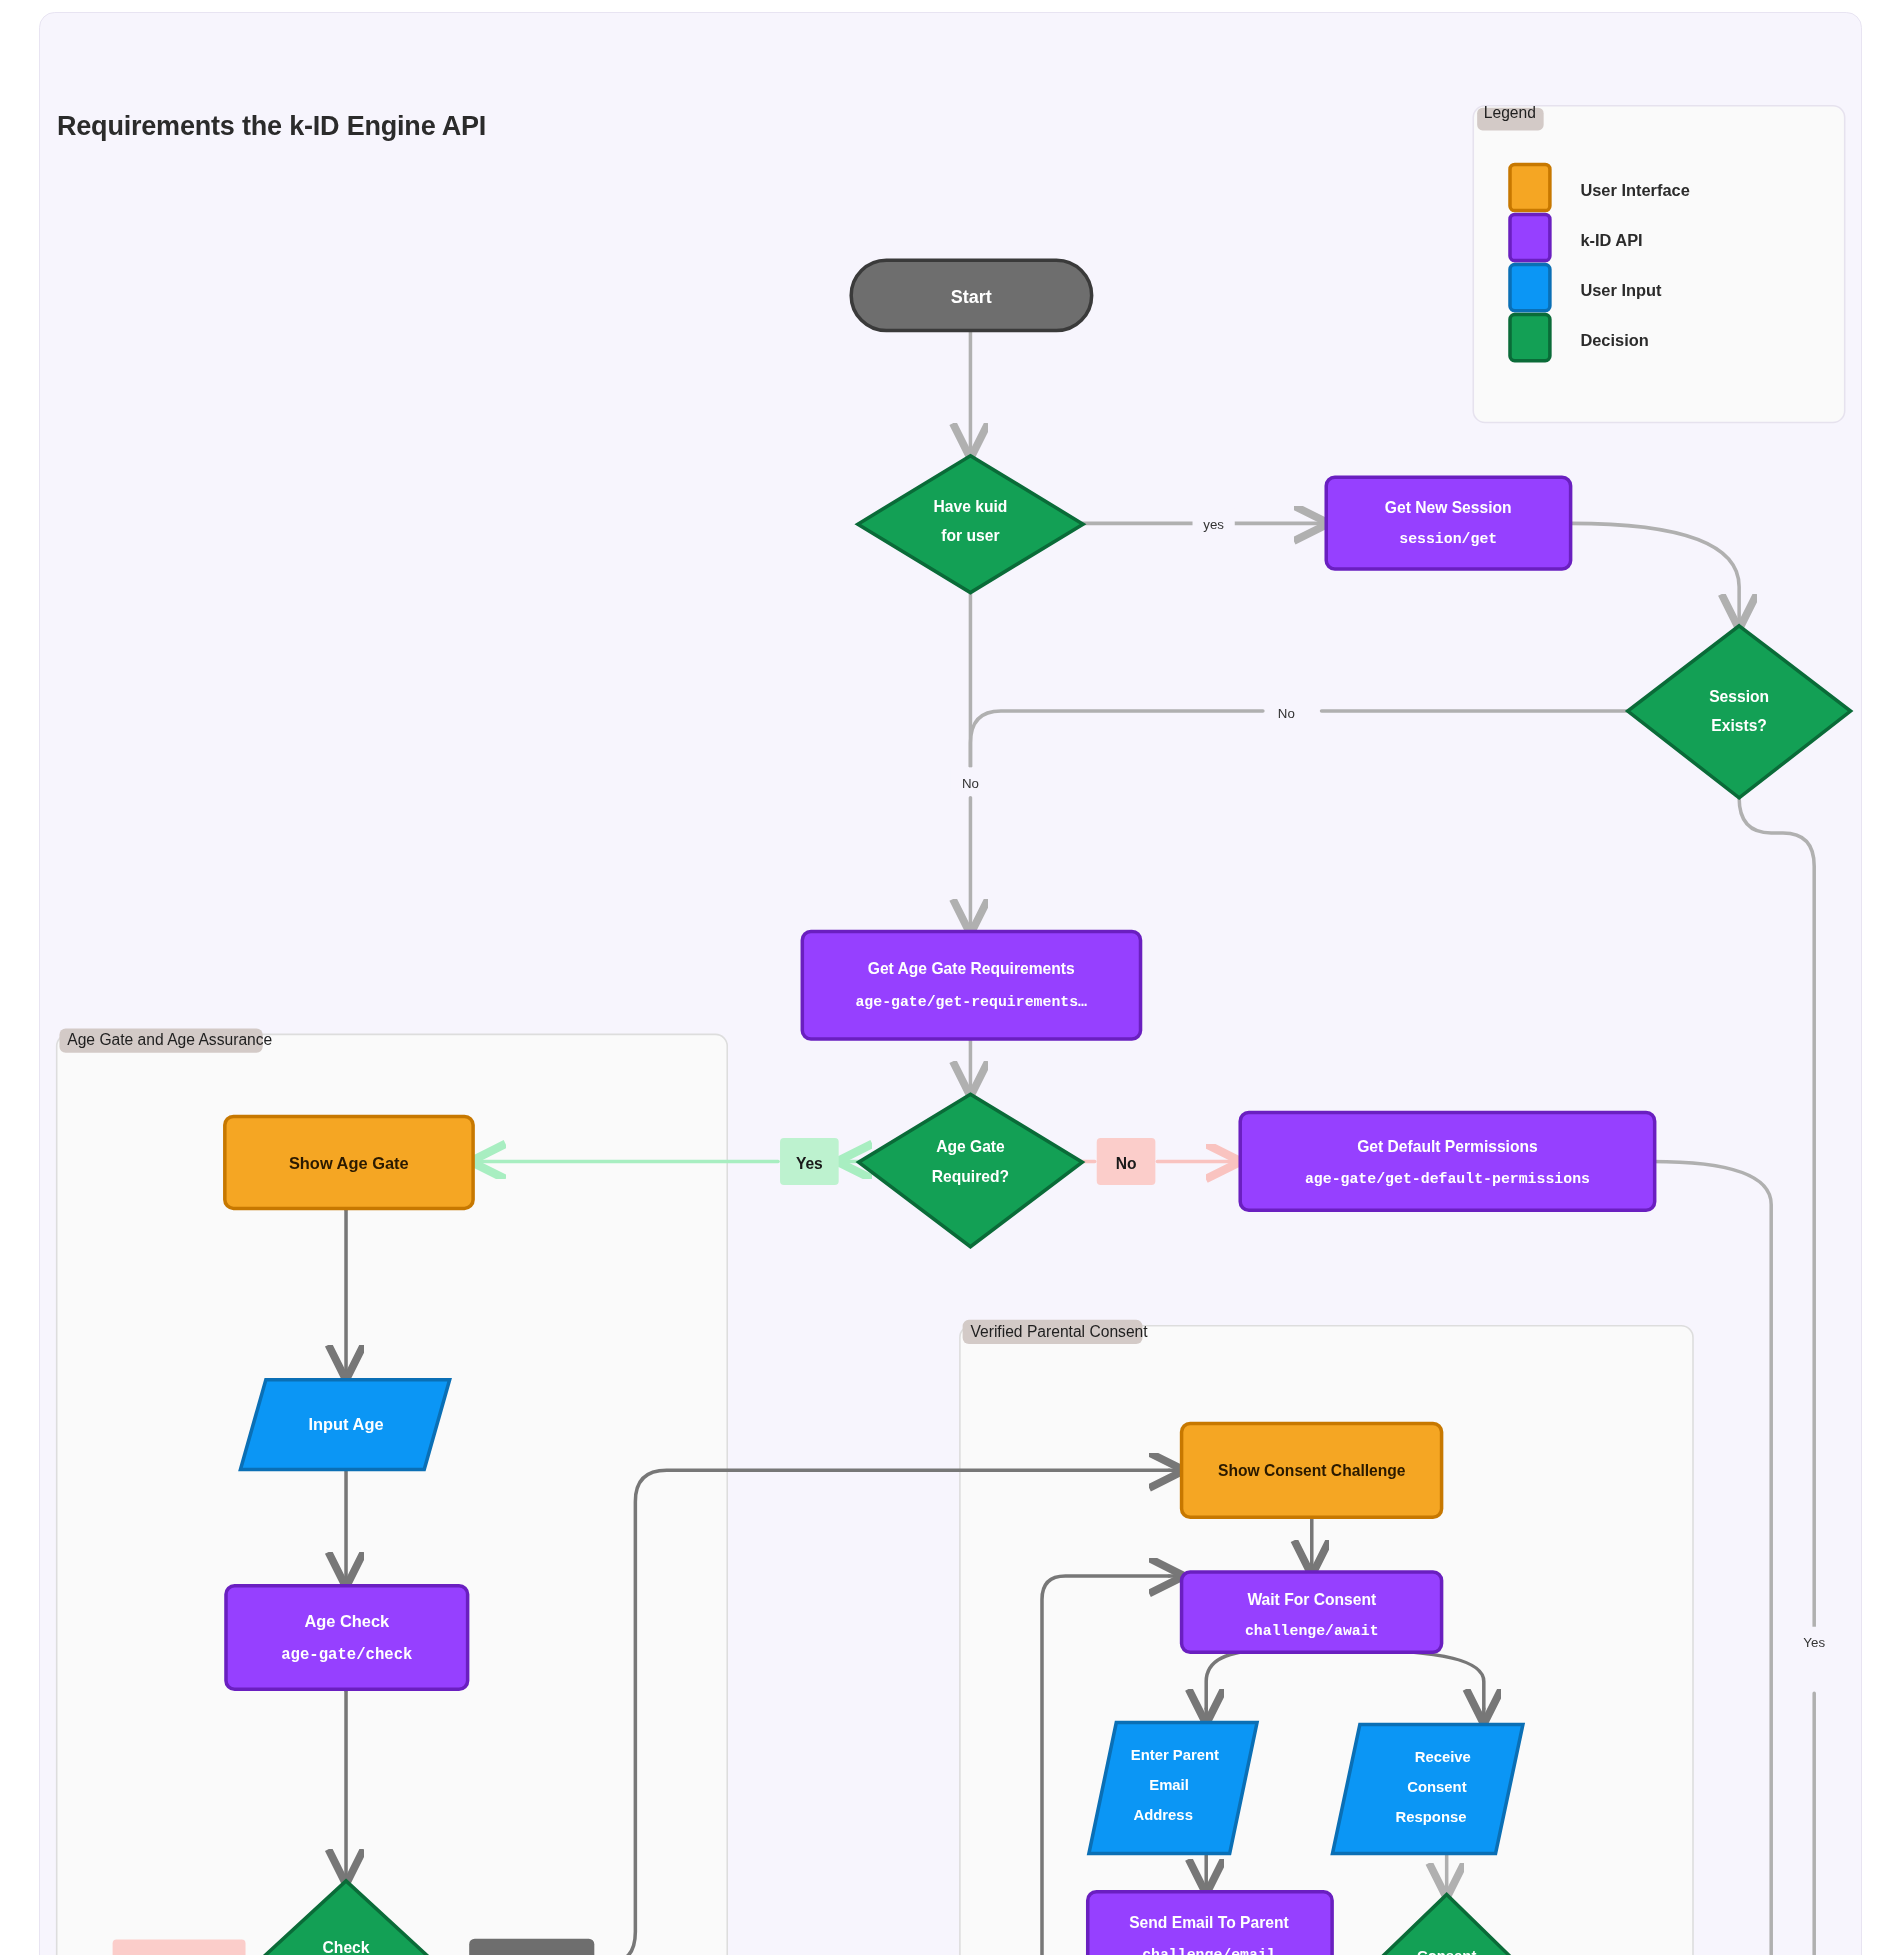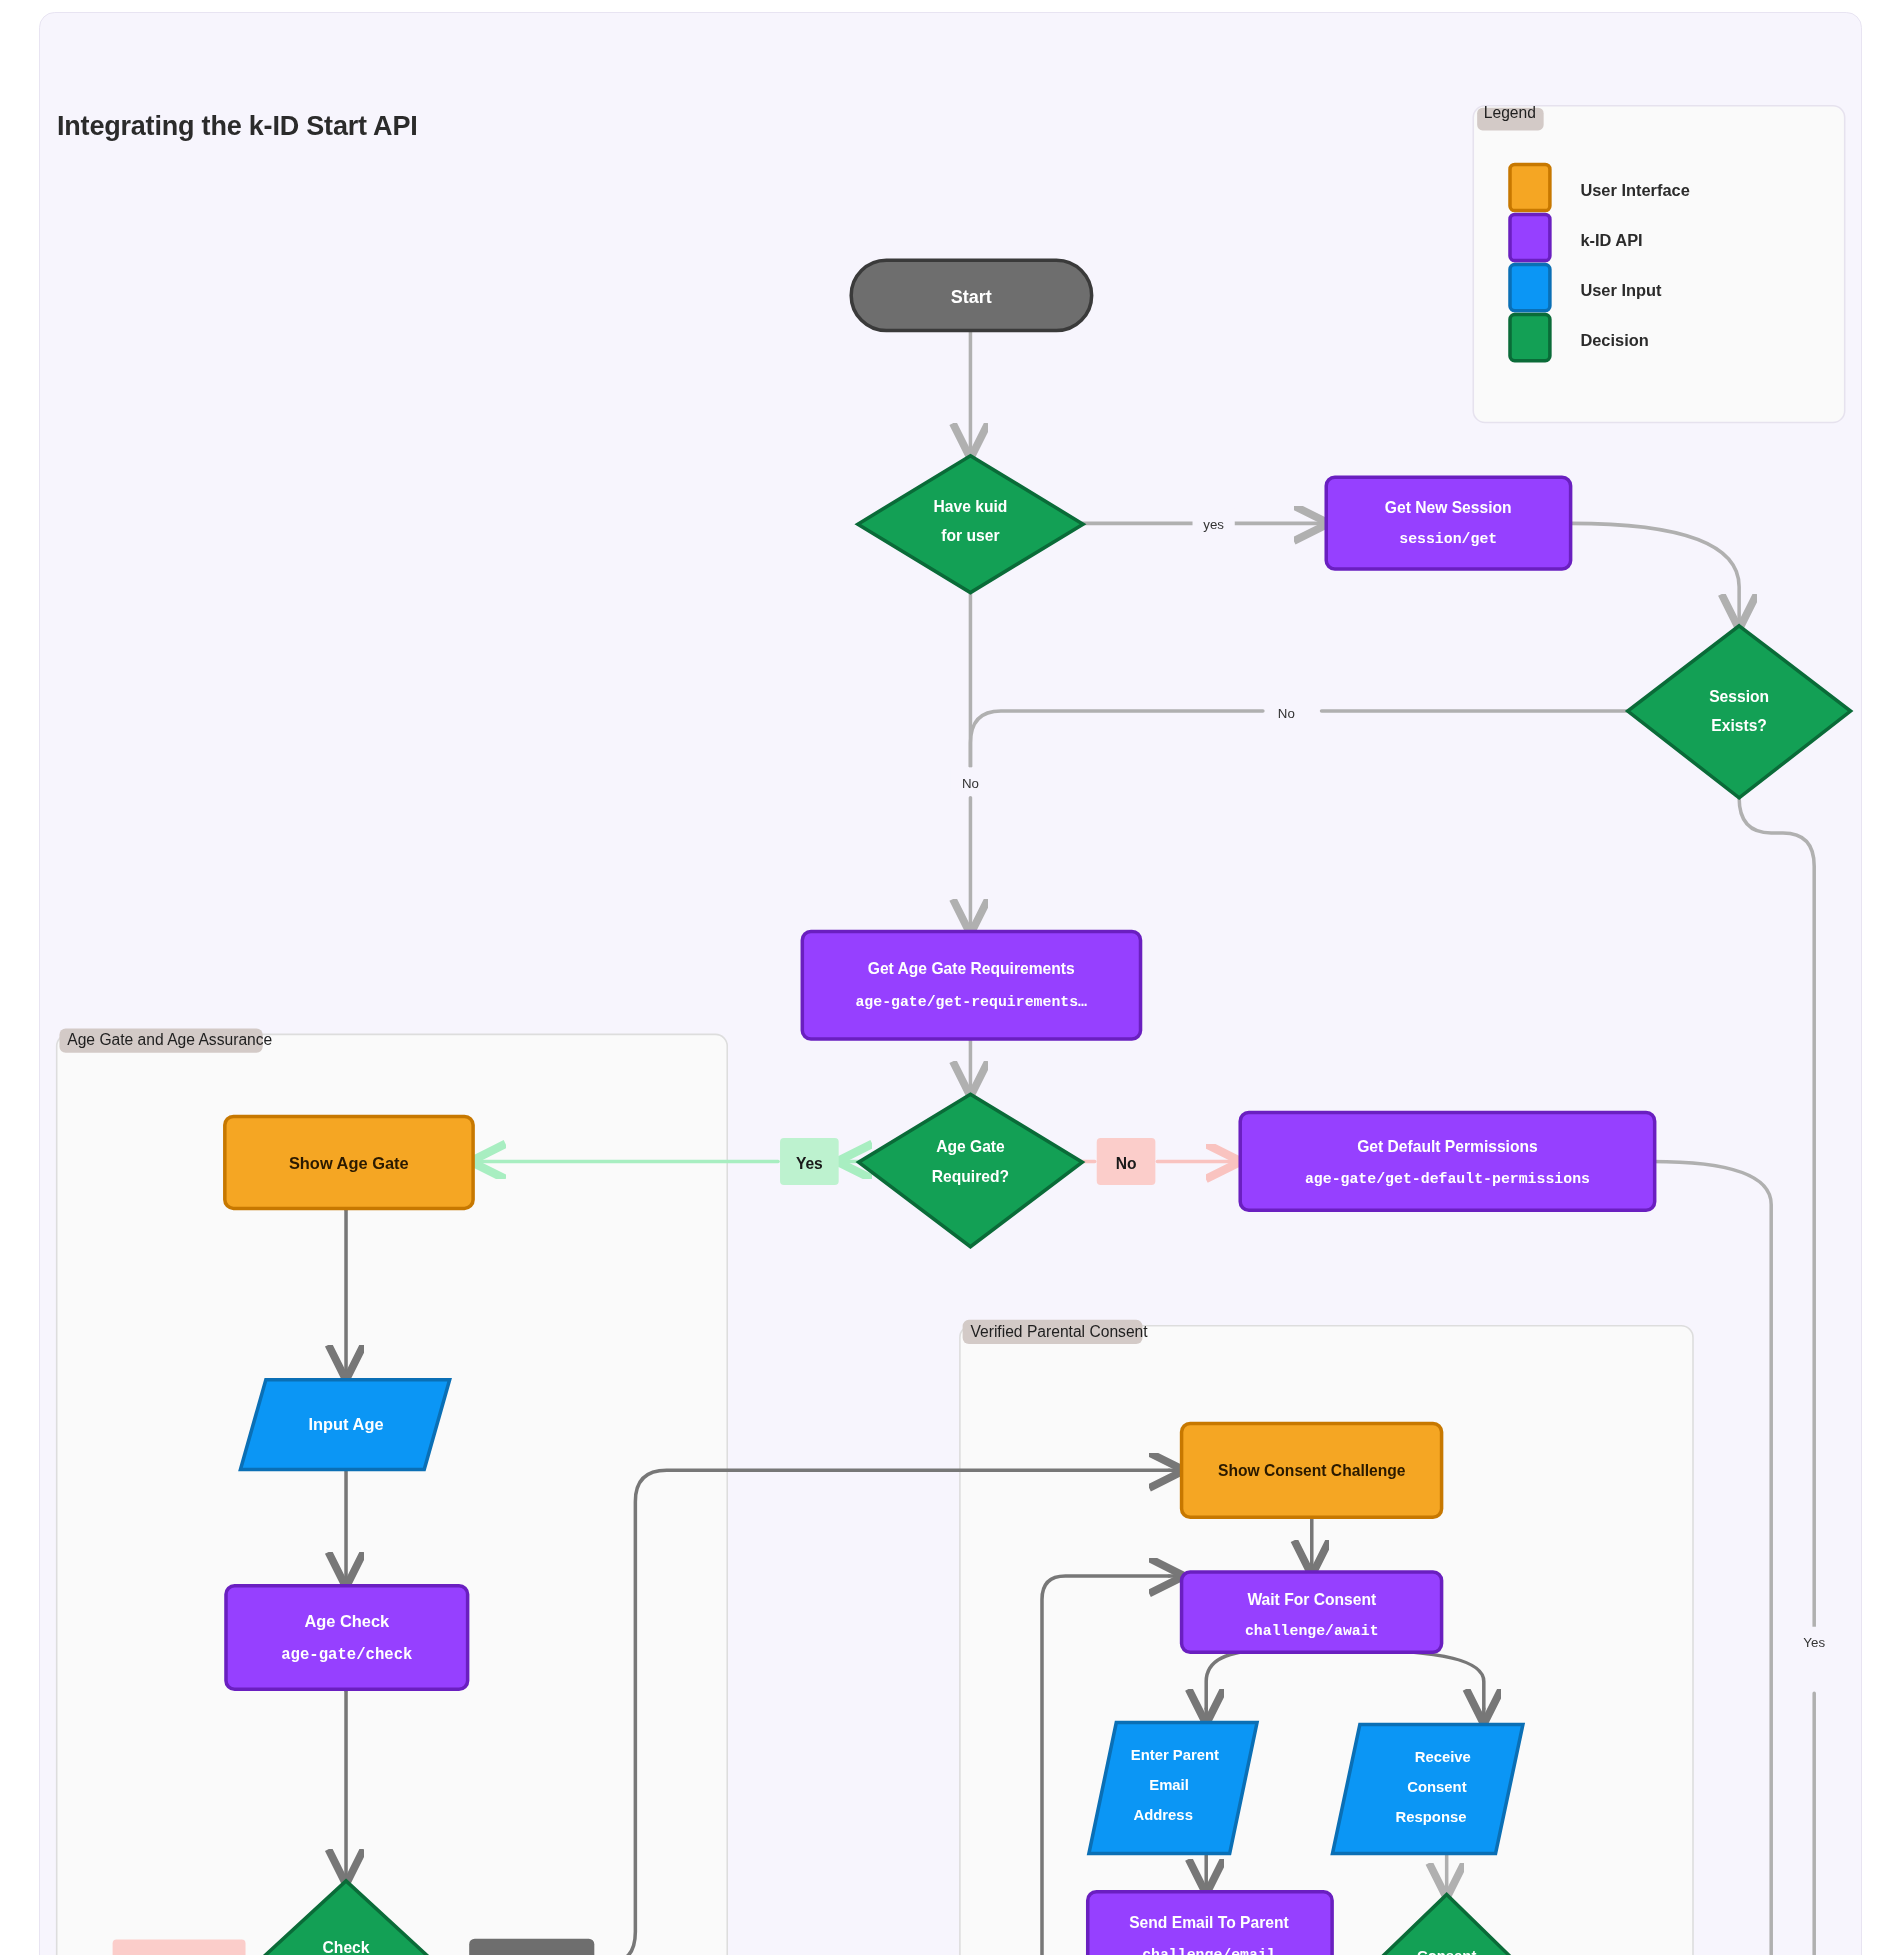--- a/index.html
+++ b/index.html
@@ -34,21 +34,21 @@
   .mono{font-family:"Liberation Mono",monospace;font-weight:bold;}
   .sg-title{font-family:"Liberation Sans",sans-serif;font-size:40px;fill:#1f1f1f;}
   .elab{font-family:"Liberation Sans",sans-serif;font-size:34px;fill:#333333;}
   .elab-b{font-family:"Liberation Sans",sans-serif;font-size:40px;font-weight:bold;fill:#1a1a1a;}
 </style>
 </head>
 <body>
 
 <div id="page">
   <div id="canvas"></div>
-  <div id="title">Integrating the k-ID Start API</div>
+  <div id="title">Requirements the k-ID Engine API</div>
 
   <svg id="flow" xmlns="http://www.w3.org/2000/svg" viewBox="0 0 4862 6976" width="1901" height="2728">
     <defs>
       <marker id="ah" markerWidth="12" markerHeight="12" refX="9" refY="5" orient="auto">
         <path d="M0,0 L10,5 L0,10" fill="none" stroke="#b0b0b0" stroke-width="2.2"></path>
       </marker>
       <marker id="ahd" markerWidth="12" markerHeight="12" refX="9" refY="5" orient="auto">
         <path d="M0,0 L10,5 L0,10" fill="none" stroke="#777777" stroke-width="2.2"></path>
       </marker>
       <marker id="ahg" markerWidth="12" markerHeight="12" refX="9" refY="5" orient="auto">

